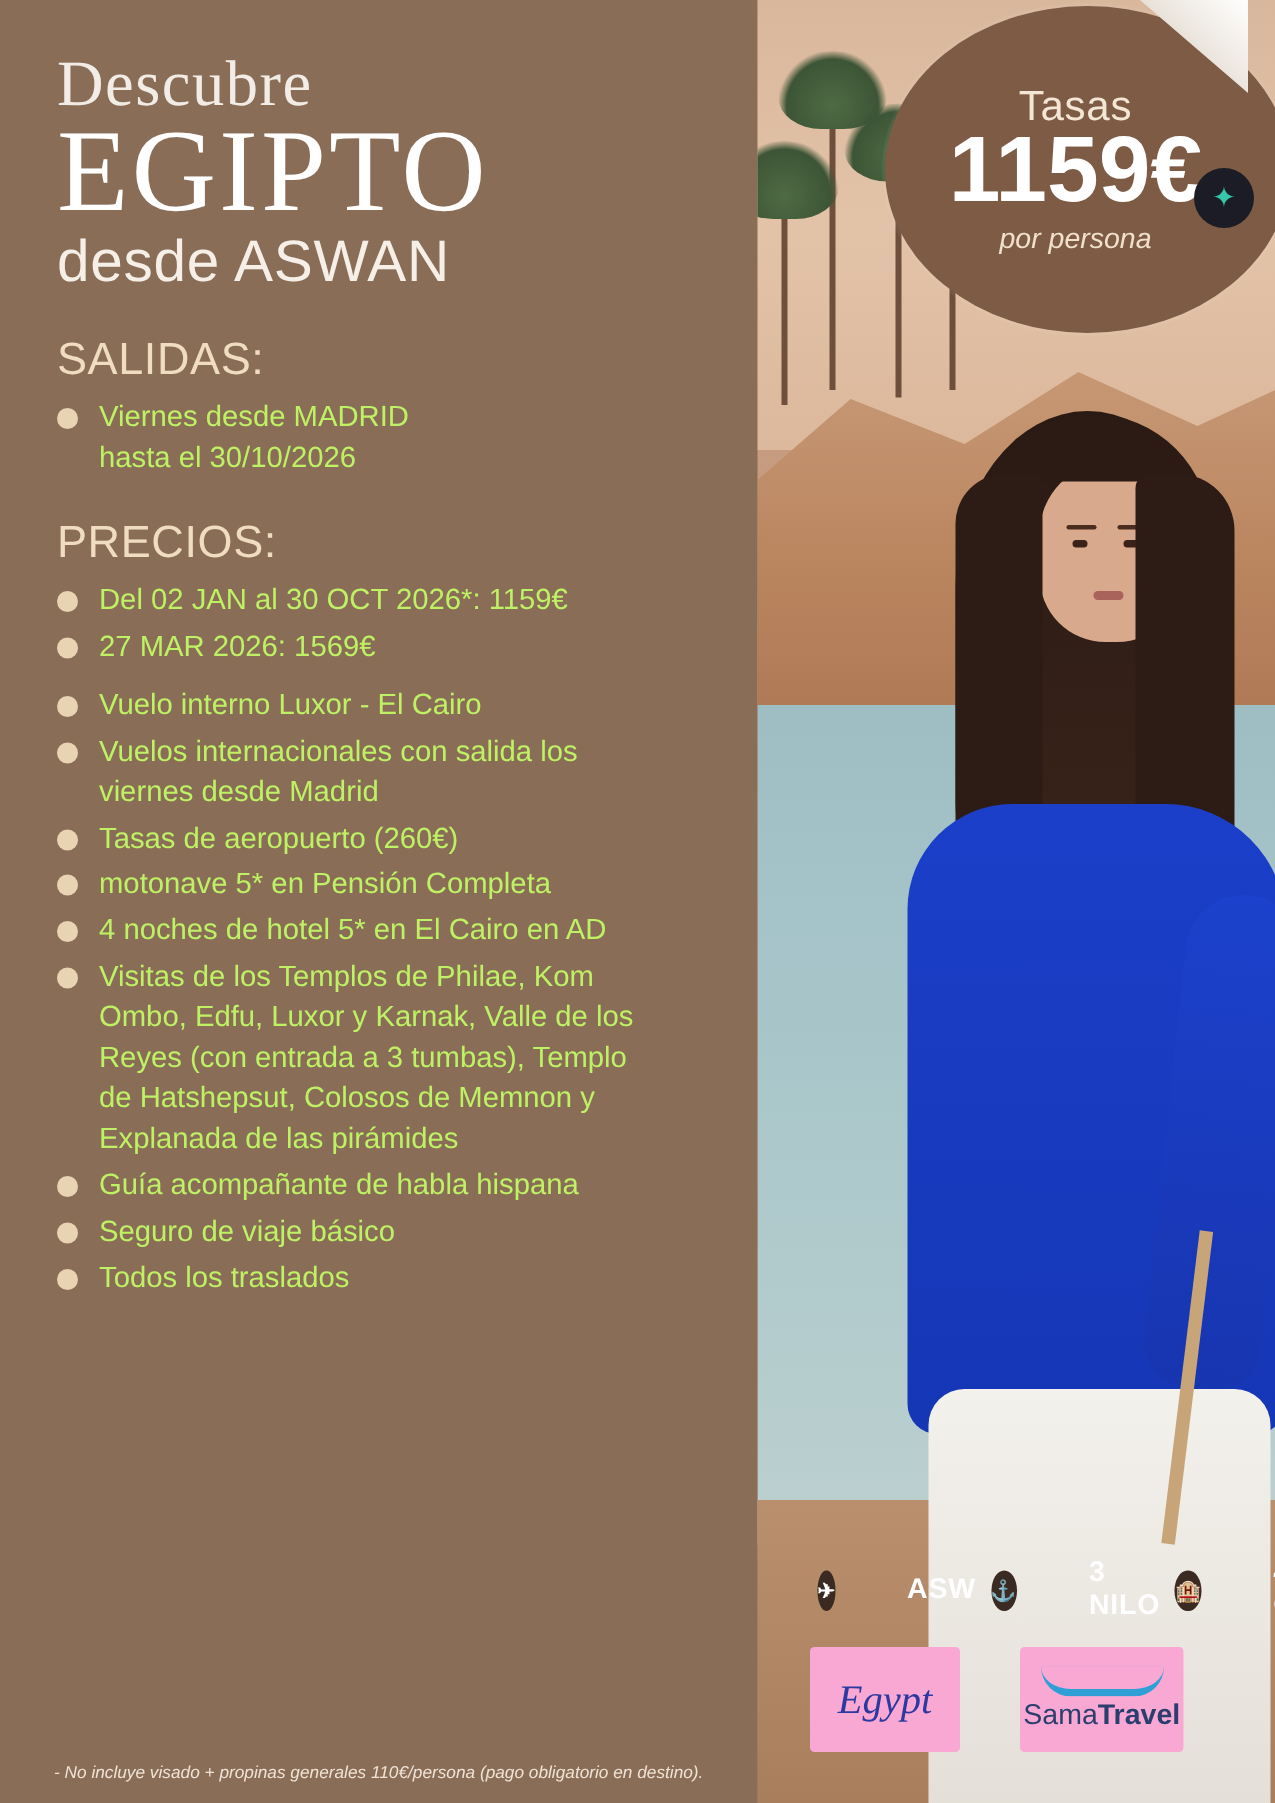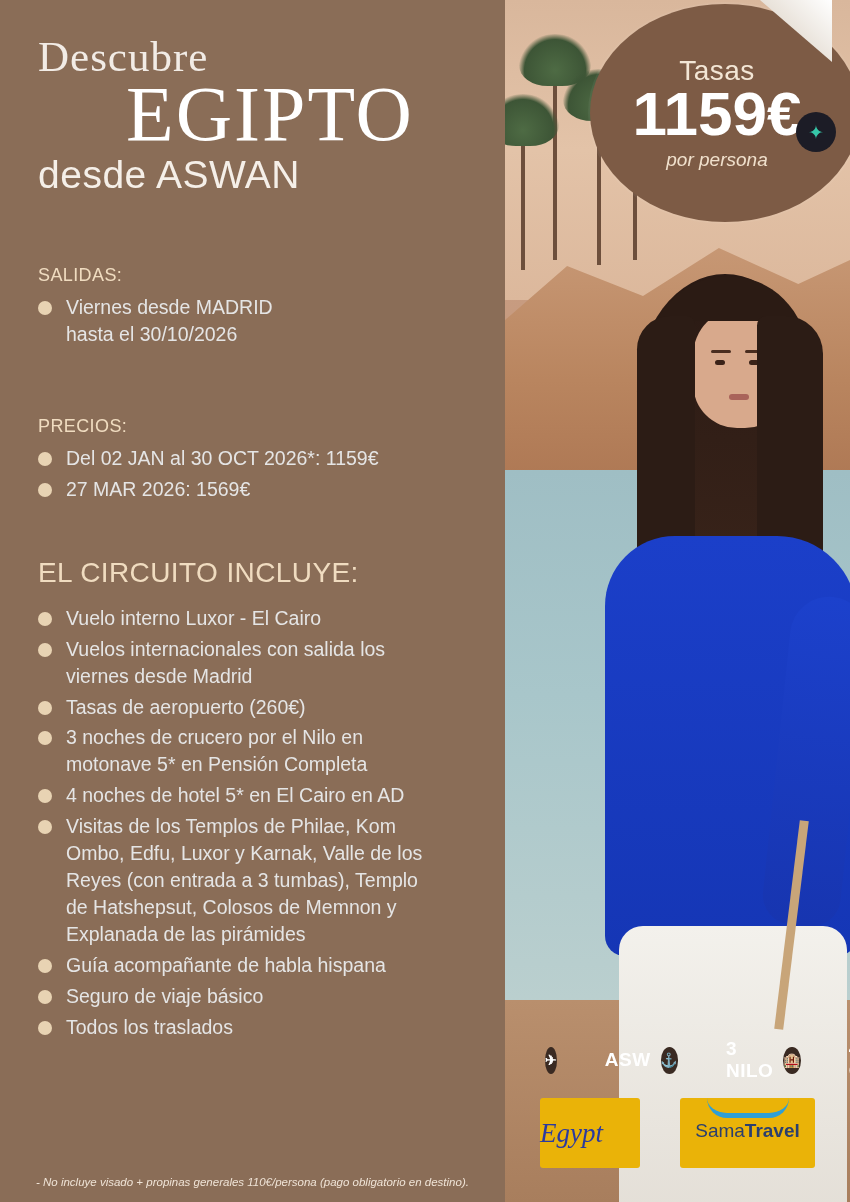--- a/index.html
+++ b/index.html
@@ -107,35 +107,34 @@
   }
   .t-descubre {
     font-family:"Liberation Serif", serif;
     font-size:43px; letter-spacing:1px; color:#f2ece6; font-weight:400;
     line-height:1.05;
   }
   .t-egipto {
     font-family:"Liberation Serif", serif;
     font-size:78px; line-height:0.95; letter-spacing:2px; color:#ffffff;
     margin-top:-2px;
-    text-align:center;
   }
   .t-desde {
     font-size:39px; color:#f5efe8; letter-spacing:0.5px; margin-top:2px;
   }
 
   .sec-title {
-    font-size:18px; color:#f0dcc0; letter-spacing:0.4px; margin-top:68px; margin-bottom:8px;
+    font-size:30px; color:#f0dcc0; letter-spacing:0.4px; margin-top:26px; margin-bottom:8px;
   }
   .sec-title.big { font-size:28px; }
 
   ul { list-style:none; }
   li {
     position:relative; padding-left:28px; margin-bottom:4px;
-    font-size:19.5px; line-height:1.38; color:#e5e5e5;
+    font-size:19.5px; line-height:1.38; color:#bef264;
   }
   li .bullet {
     position:absolute; left:0; top:7px; width:14px; height:14px;
     border-radius:50%; background:#e8d3b3;
   }
   li .sub { display:block; }
 
   .gap-sm { height:8px; }
 
   .footnote {
@@ -177,29 +176,29 @@
     color:#fff; font-size:19px; font-weight:bold;
   }
   .ic{
     width:27px;height:27px;border-radius:50%;background:#3a2a22;
     display:flex;align-items:center;justify-content:center;color:#fff;font-size:14px;
   }
   .iconstrip .lbl{ letter-spacing:0.5px;margin-left:38px; }
 
   
   .logo{
-    position:absolute; background:#eab308; border-radius:3px;
-    display:flex; align-items:center; 
+    position:absolute; background:#f9a8d4; border-radius:3px;
+    display:flex; align-items:center; justify-content:center;
   }
   .logo-egypt{ left:540px; top:1098px; width:100px; height:70px; }
   .logo-egypt .txt{
     font-family:"Liberation Serif", serif; font-style:italic;
     font-size:27px; color:#2b3aa0;
   }
-  .logo-sama{ left:680px; top:1098px; width:135px; height:70px; flex-direction:column; }
+  .logo-sama{ left:680px; top:1098px; width:109px; height:70px; flex-direction:column; }
   .logo-sama .swoosh{
     width:82px;height:20px;border-bottom:5px solid #2f9fd6;border-radius:0 0 60px 60px;
     margin-bottom:2px;
   }
   .logo-sama .txt{ font-size:19px; color:#2b3f6e; }
   .logo-sama .txt b{ color:#2b3f6e; }
 </style>
 </head>
 <body>
 
@@ -265,39 +264,37 @@
       <li>
         <span class="bullet"></span>
         <span>Del 02 JAN al 30 OCT 2026*: 1159€</span>
       </li>
       <li>
         <span class="bullet"></span>
         <span>27 MAR 2026: 1569€</span>
       </li>
     </ul>
 
-    <div class="sec-title big" style="margin-top:54px;">EL CIRCUITO INCLUYE:</div>
     <div class="gap-sm"></div>
     <ul>
       <li>
         <span class="bullet"></span>
         <span class="sub">Vuelo interno Luxor - El Cairo</span>
       </li>
       <li>
         <span class="bullet"></span>
         <span class="sub">Vuelos internacionales con salida los</span>
         <span class="sub">viernes desde Madrid</span>
       </li>
       <li>
         <span class="bullet"></span>
         <span class="sub">Tasas de aeropuerto (260€)</span>
       </li>
       <li>
         <span class="bullet"></span>
-        <span class="sub">3 noches de crucero por el Nilo en</span>
         <span class="sub">motonave 5* en Pensión Completa</span>
       </li>
       <li>
         <span class="bullet"></span>
         <span class="sub">4 noches de hotel 5* en El Cairo en AD</span>
       </li>
       <li>
         <span class="bullet"></span>
         <span class="sub">Visitas de los Templos de Philae, Kom</span>
         <span class="sub">Ombo, Edfu, Luxor y Karnak, Valle de los</span>

